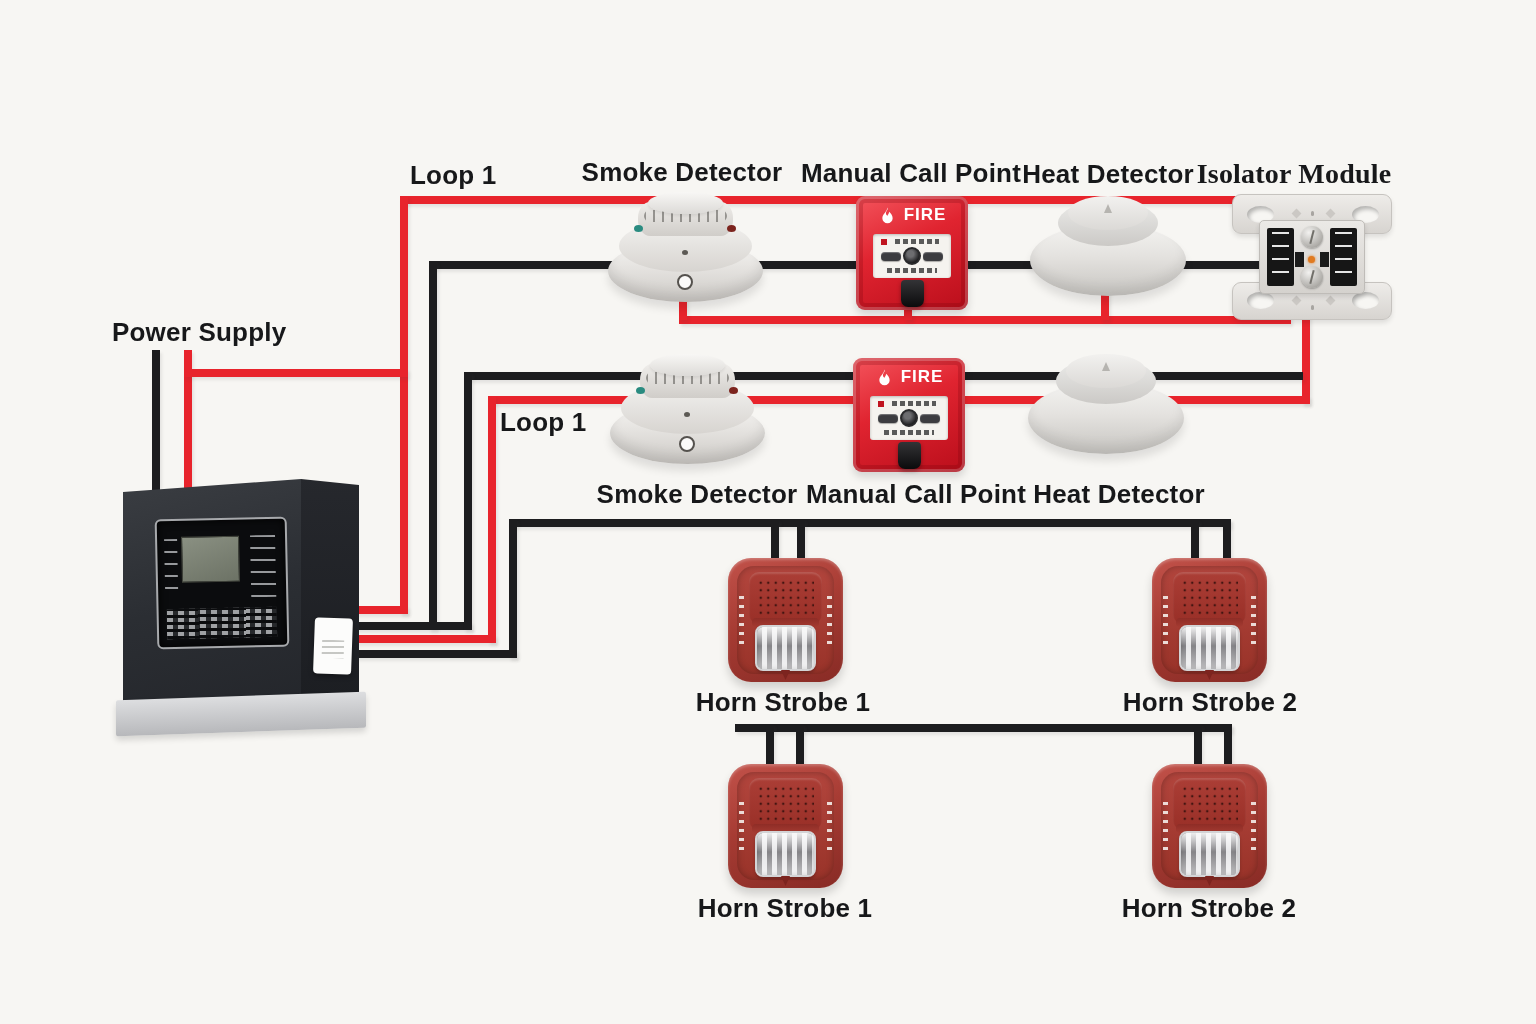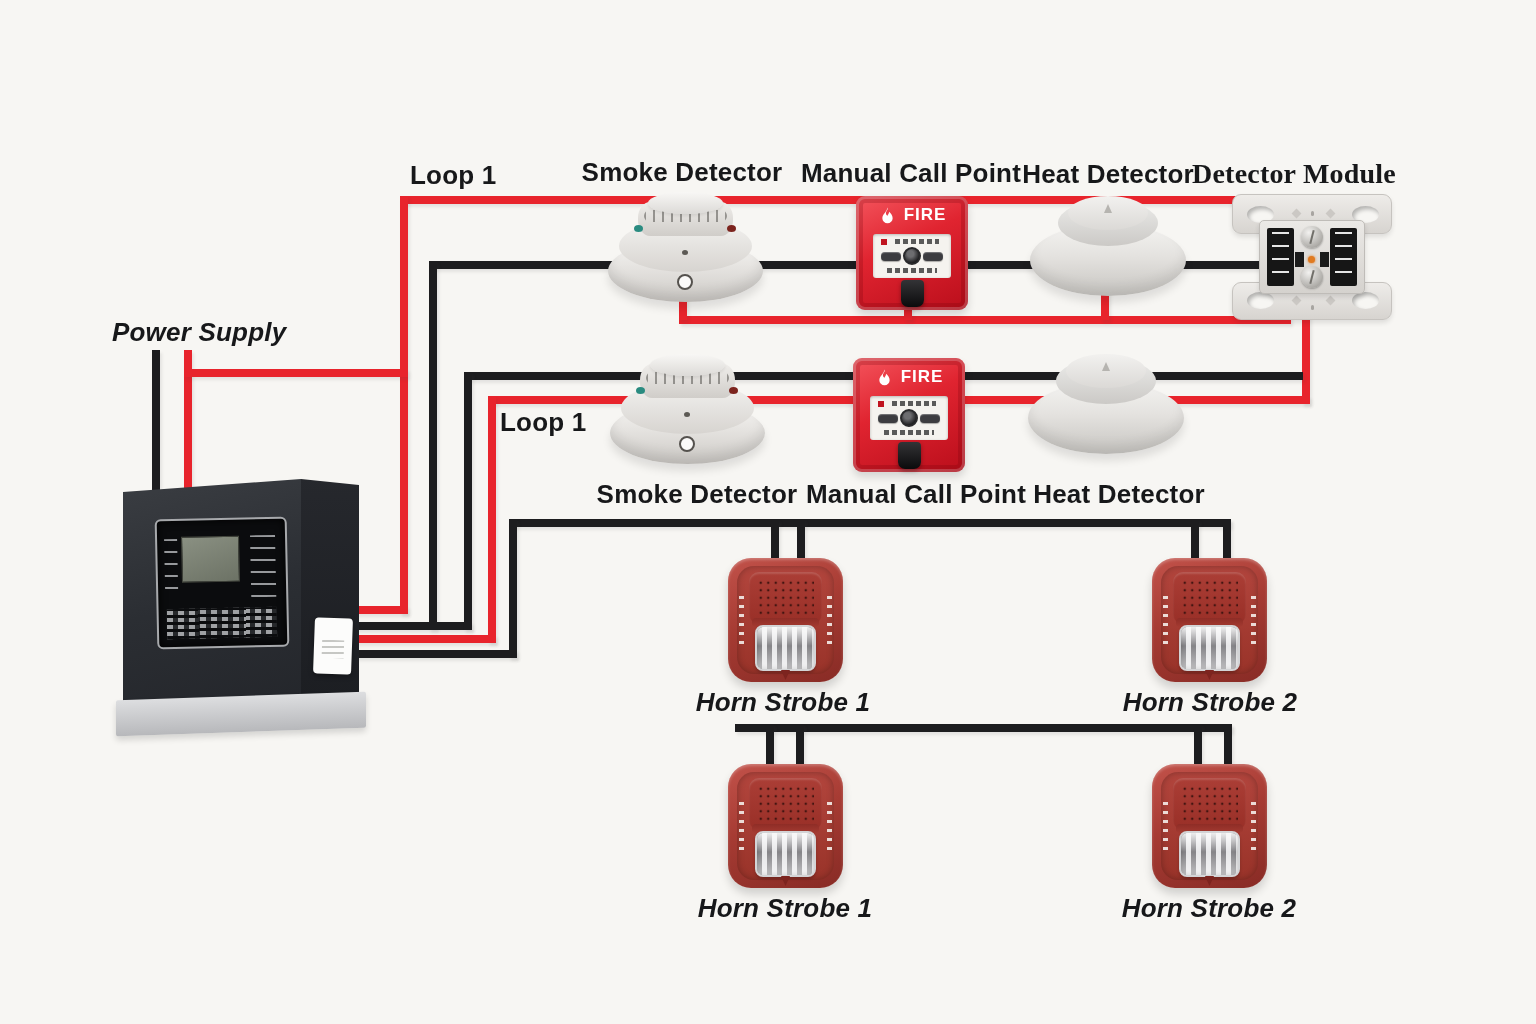--- a/index.html
+++ b/index.html
@@ -9,21 +9,21 @@
 
   
   .wire{position:absolute;z-index:2;box-shadow:2px 3px 3px rgba(70,70,70,.10);}
   .wire.red{background:var(--wire-red,#e8242c);}
   .wire.black{background:var(--wire-black,#1d1d1f);}
 
   
   .lbl{position:absolute;z-index:8;color:var(--label-text,#17181a);font-size:26px;
        font-weight:600;white-space:nowrap;letter-spacing:.2px;}
   .lbl.center{transform:translateX(-50%);}
-  .lbl.bold{font-weight:700;font-style:italic;}
+  .lbl.bold{font-weight:700;}
   .lbl.serif{font-family:"Liberation Serif","DejaVu Serif",serif;font-size:28px;font-weight:700;}
 
   .device{position:absolute;z-index:5;}
 
   
   .smoke{width:155px;height:112px;}
   .sd-base{position:absolute;left:0;top:48px;width:155px;height:62px;border-radius:50%;
     background:linear-gradient(180deg,#f7f6f4 0%,#e7e5e2 40%,#cdcac6 100%);
     box-shadow:inset 0 -8px 12px rgba(0,0,0,.10),0 7px 9px rgba(0,0,0,.10);}
   .sd-mid{position:absolute;left:11px;top:28px;width:133px;height:52px;border-radius:50%;
@@ -372,21 +372,21 @@
     <div class="hs-strip r"></div>
     <div class="hs-lip"></div>
     <div class="hs-lens"></div>
     <div class="hs-notch"></div>
   </div>
 
   <div class="lbl" style="left:410px;top:160px;">Loop 1</div>
   <div class="lbl center" style="left:682px;top:157px;">Smoke Detector</div>
   <div class="lbl center" style="left:911px;top:158px;">Manual Call Point</div>
   <div class="lbl center" style="left:1108px;top:159px;">Heat Detector</div>
-  <div class="lbl center serif" style="left:1294px;top:158px;">Detector Module</div>
+  <div class="lbl center serif" style="left:1294px;top:158px;">Isolator Module</div>
   <div class="lbl bold" style="left:112px;top:317px;">Power Supply</div>
   <div class="lbl" style="left:500px;top:407px;">Loop 1</div>
   <div class="lbl center" style="left:697px;top:479px;">Smoke Detector</div>
   <div class="lbl center" style="left:916px;top:479px;">Manual Call Point</div>
   <div class="lbl center" style="left:1119px;top:479px;">Heat Detector</div>
   <div class="lbl center bold" style="left:783px;top:687px;">Horn Strobe 1</div>
   <div class="lbl center bold" style="left:1210px;top:687px;">Horn Strobe 2</div>
   <div class="lbl center bold" style="left:785px;top:893px;">Horn Strobe 1</div>
   <div class="lbl center bold" style="left:1209px;top:893px;">Horn Strobe 2</div>
 

